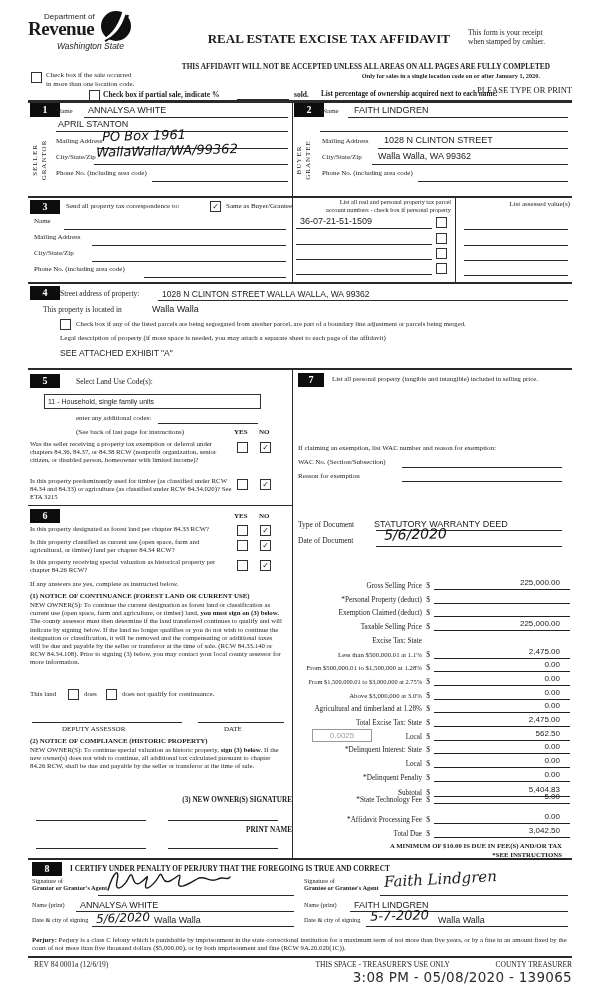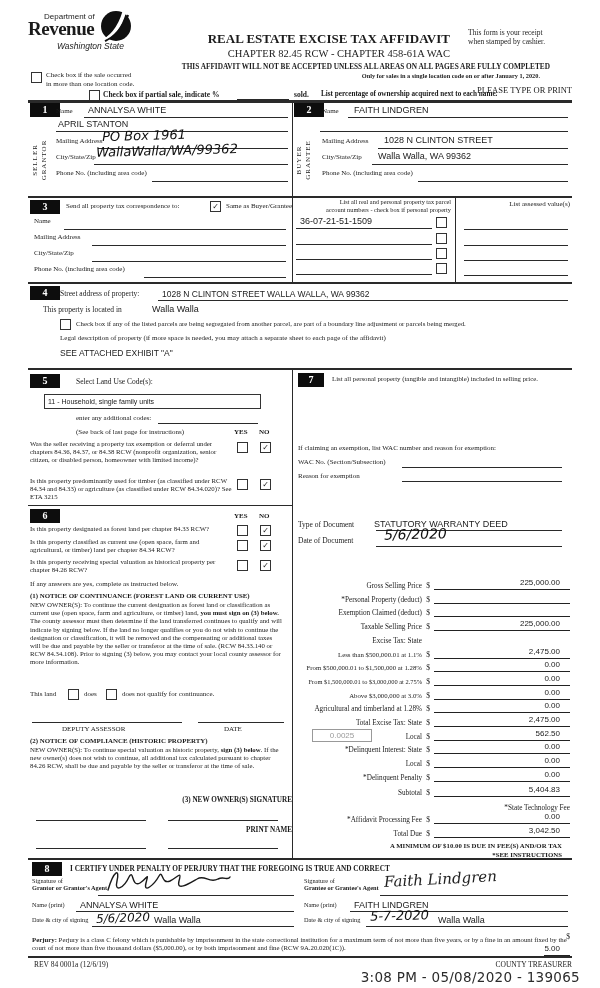--- a/index.html
+++ b/index.html
@@ -47,21 +47,20 @@
     <svg width="36" height="38" viewBox="0 0 36 38">
       <circle cx="19" cy="17" r="15" fill="#101010"></circle>
       <path d="M2 34 C12 30 22 20 27 3" stroke="#fff" stroke-width="3.2" fill="none"></path>
       <path d="M8 32 C18 27 26 18 31 6" stroke="#101010" stroke-width="2.4" fill="none"></path>
       <path d="M6 31 C16 27 24 18 28 4" stroke="#fff" stroke-width="1.6" fill="none"></path>
     </svg>
   </div>
   <div class="a sans i" style="left:57px;top:41px;font-size:8.5px;">Washington State</div>
 
   <div class="a b ctr s13" style="left:150px;top:31px;width:300px;">REAL ESTATE EXCISE TAX AFFIDAVIT</div>
-  <div class="a ctr s105" style="left:150px;top:48px;width:300px;">CHAPTER 82.45 RCW - CHAPTER 458-61A WAC</div>
   <div class="a s75" style="left:468px;top:28px;width:110px;">
     <div>This form is your receipt</div>
     <div>when stamped by cashier.</div>
   </div>
   <div class="a b ctr" style="left:50px;top:62px;width:500px;font-size:7.3px;">THIS AFFIDAVIT WILL NOT BE ACCEPTED UNLESS ALL AREAS ON ALL PAGES ARE FULLY COMPLETED</div>
   <div class="a b ctr s63" style="left:60px;top:72px;width:480px;">Only for sales in a single location code on or after January 1, 2020.</div>
 
   <div class="cb" style="left:31px;top:72px;"></div>
   <div class="a s7" style="left:46px;top:71px;width:130px;">
     <div>Check box if the sale occurred</div>
@@ -323,21 +322,21 @@
     <div class="mrow" style="top:401.8px;">
         <span class="ml" style="font-size:7.2px;">*Delinquent Penalty</span>
         <span class="md">$</span>
         <span class="mv">0.00</span>
       </div>
     <div class="mrow" style="top:417px;">
         <span class="ml" style="font-size:7.2px;">Subtotal</span>
         <span class="md">$</span>
         <span class="mv">5,404.83</span>
       </div>
-    <div class="mrow" style="top:436px;flex-direction:column;">
+    <div class="mrow" style="top:424px;">
         <span class="ml" style="font-size:7.2px;">*State Technology Fee</span>
         <span class="md">$</span>
         <span class="mv">5.00</span>
       </div>
     <div class="mrow" style="top:444.4px;">
         <span class="ml" style="font-size:7.2px;">*Affidavit Processing Fee</span>
         <span class="md">$</span>
         <span class="mv">0.00</span>
       </div>
     <div class="mrow" style="top:458.1px;">
@@ -381,16 +380,17 @@
     <div class="a s63" style="left:276px;top:56px;">Date &amp; city of signing</div>
     <div class="a hand" style="left:342px;top:48px;">5-7-2020</div>
     <div class="a tv" style="left:410px;top:55px;">Walla Walla</div>
     <div class="hl" style="left:338px;top:66px;width:202px;"></div>
   </div>
 
   <div class="a s68" style="left:32px;top:936px;width:536px;"><span class="b">Perjury:</span><span> Perjury is a class C felony which is punishable by imprisonment in the state correctional institution for a maximum term of not more than five years, or by a fine in an amount fixed by the court of not more than five thousand dollars ($5,000.00), or by both imprisonment and fine (RCW 9A.20.020(1C)).</span></div>
 
   <div class="hl" style="left:28px;top:956px;width:544px;height:1.5px;"></div>
   <div class="a s75" style="left:34px;top:960px;">REV 84 0001a (12/6/19)</div>
+  <div class="a ctr s75" style="left:150px;top:960px;width:300px;">THIS SPACE - TREASURER'S USE ONLY</div>
   <div class="a rt s75" style="left:440px;top:960px;width:132px;">COUNTY TREASURER</div>
-  <div class="a rt stamp" style="left:280px;top:969px;width:300px;">3:08 PM - 05/08/2020 - 139065</div>
+  <div class="a rt stamp" style="left:272px;top:969px;width:300px;">3:08 PM - 05/08/2020 - 139065</div>
 
 </div>
 
 </body></html>

